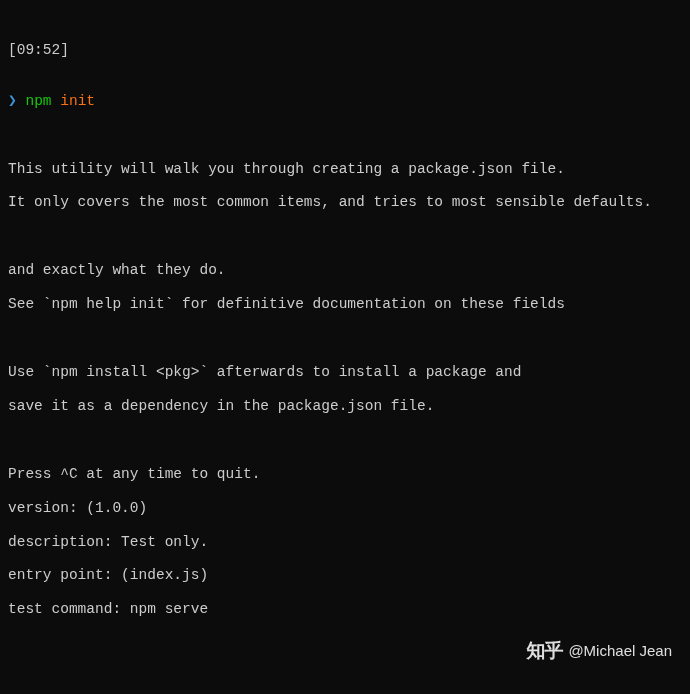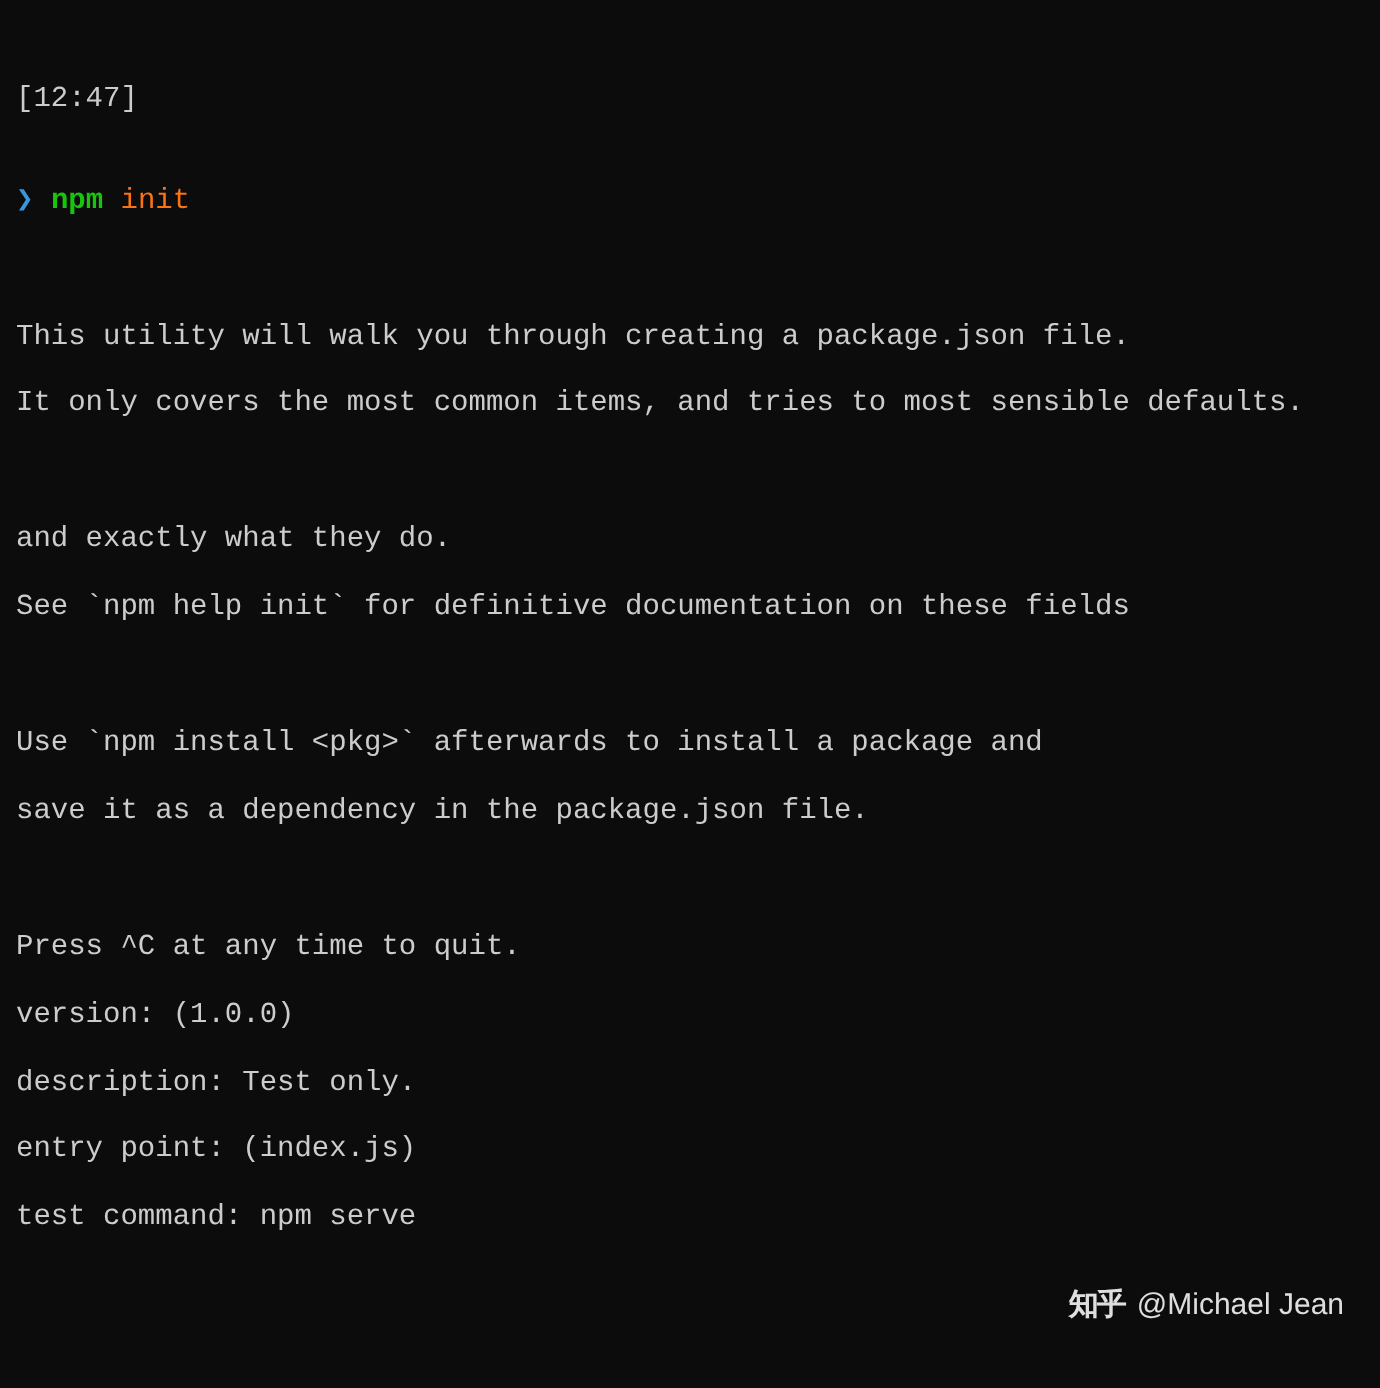--- a/index.html
+++ b/index.html
@@ -65,21 +65,20 @@
       vertical-align: middle;
     }
     .clock {
       color: #cccccc;
     }
     .prompt-line .prompt-caret {
       color: #3a96dd;
     }
     .cmd-npm {
       color: #16c60c;
-      font-weight: bold;
     }
     .cmd-arg {
       color: #f97316;
     }
     .output {
       color: #cccccc;
     }
     .watermark {
       position: absolute;
       bottom: 32px;
@@ -87,30 +86,30 @@
       color: #f0f0f0;
       font-size: 15px;
       display: flex;
       align-items: center;
       gap: 6px;
       opacity: 0.92;
       font-family: -apple-system, BlinkMacSystemFont, sans-serif;
     }
     .zhihu-logo {
       font-weight: bold;
-      font-size: 15px;
+      font-size: 19px;
       letter-spacing: -1px;
     }
   </style>
 </head>
 <body>
 
 <div class="terminal">
   <div class="header-line">
-    <span class="clock">[12:47]</span>
+    <span class="clock">[09:52]</span>
   </div>
   <div class="prompt-line"><span class="prompt-caret">❯</span> <span class="cmd-npm">npm</span> <span class="cmd-arg">init</span></div>
   <div class="output">
 <div>This utility will walk you through creating a package.json file.</div>
 <div>It only covers the most common items, and tries to most sensible defaults.</div>
 <div>&nbsp;</div>
 <div>and exactly what they do.</div>
 <div>See `npm help init` for definitive documentation on these fields</div>
 <div>&nbsp;</div>
 <div>Use `npm install &lt;pkg&gt;` afterwards to install a package and</div>

